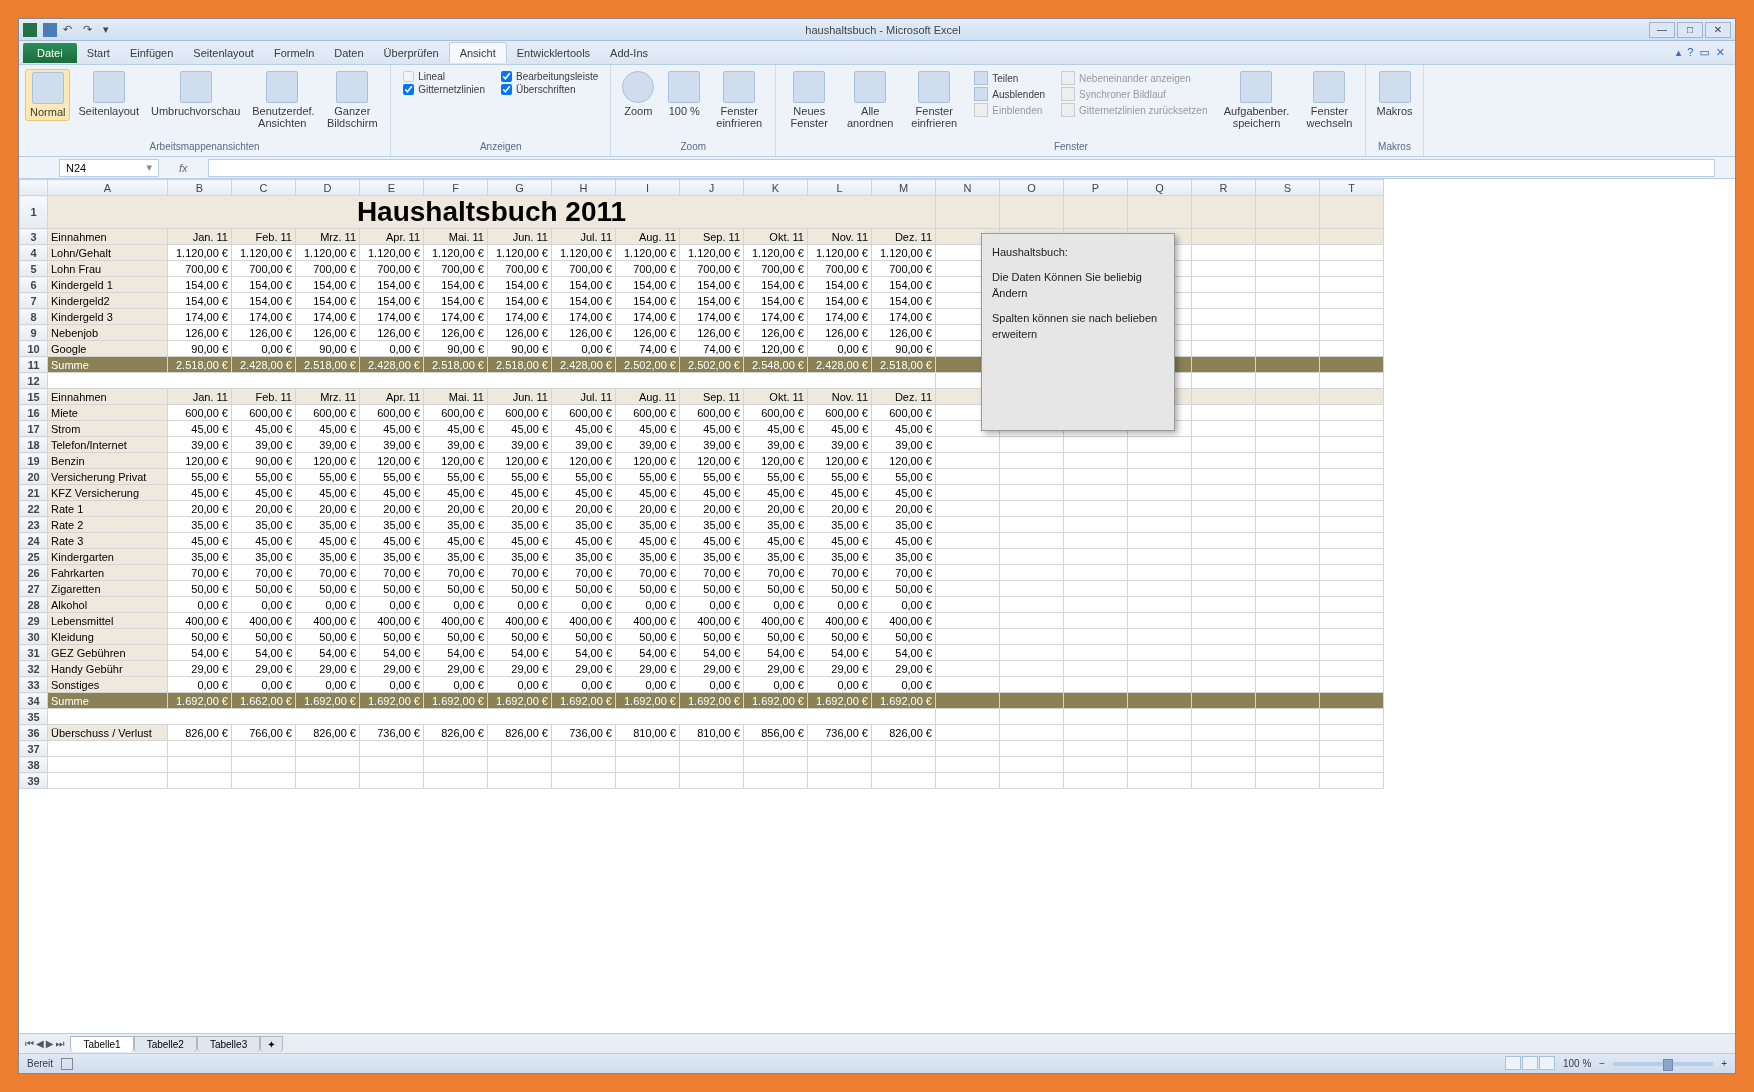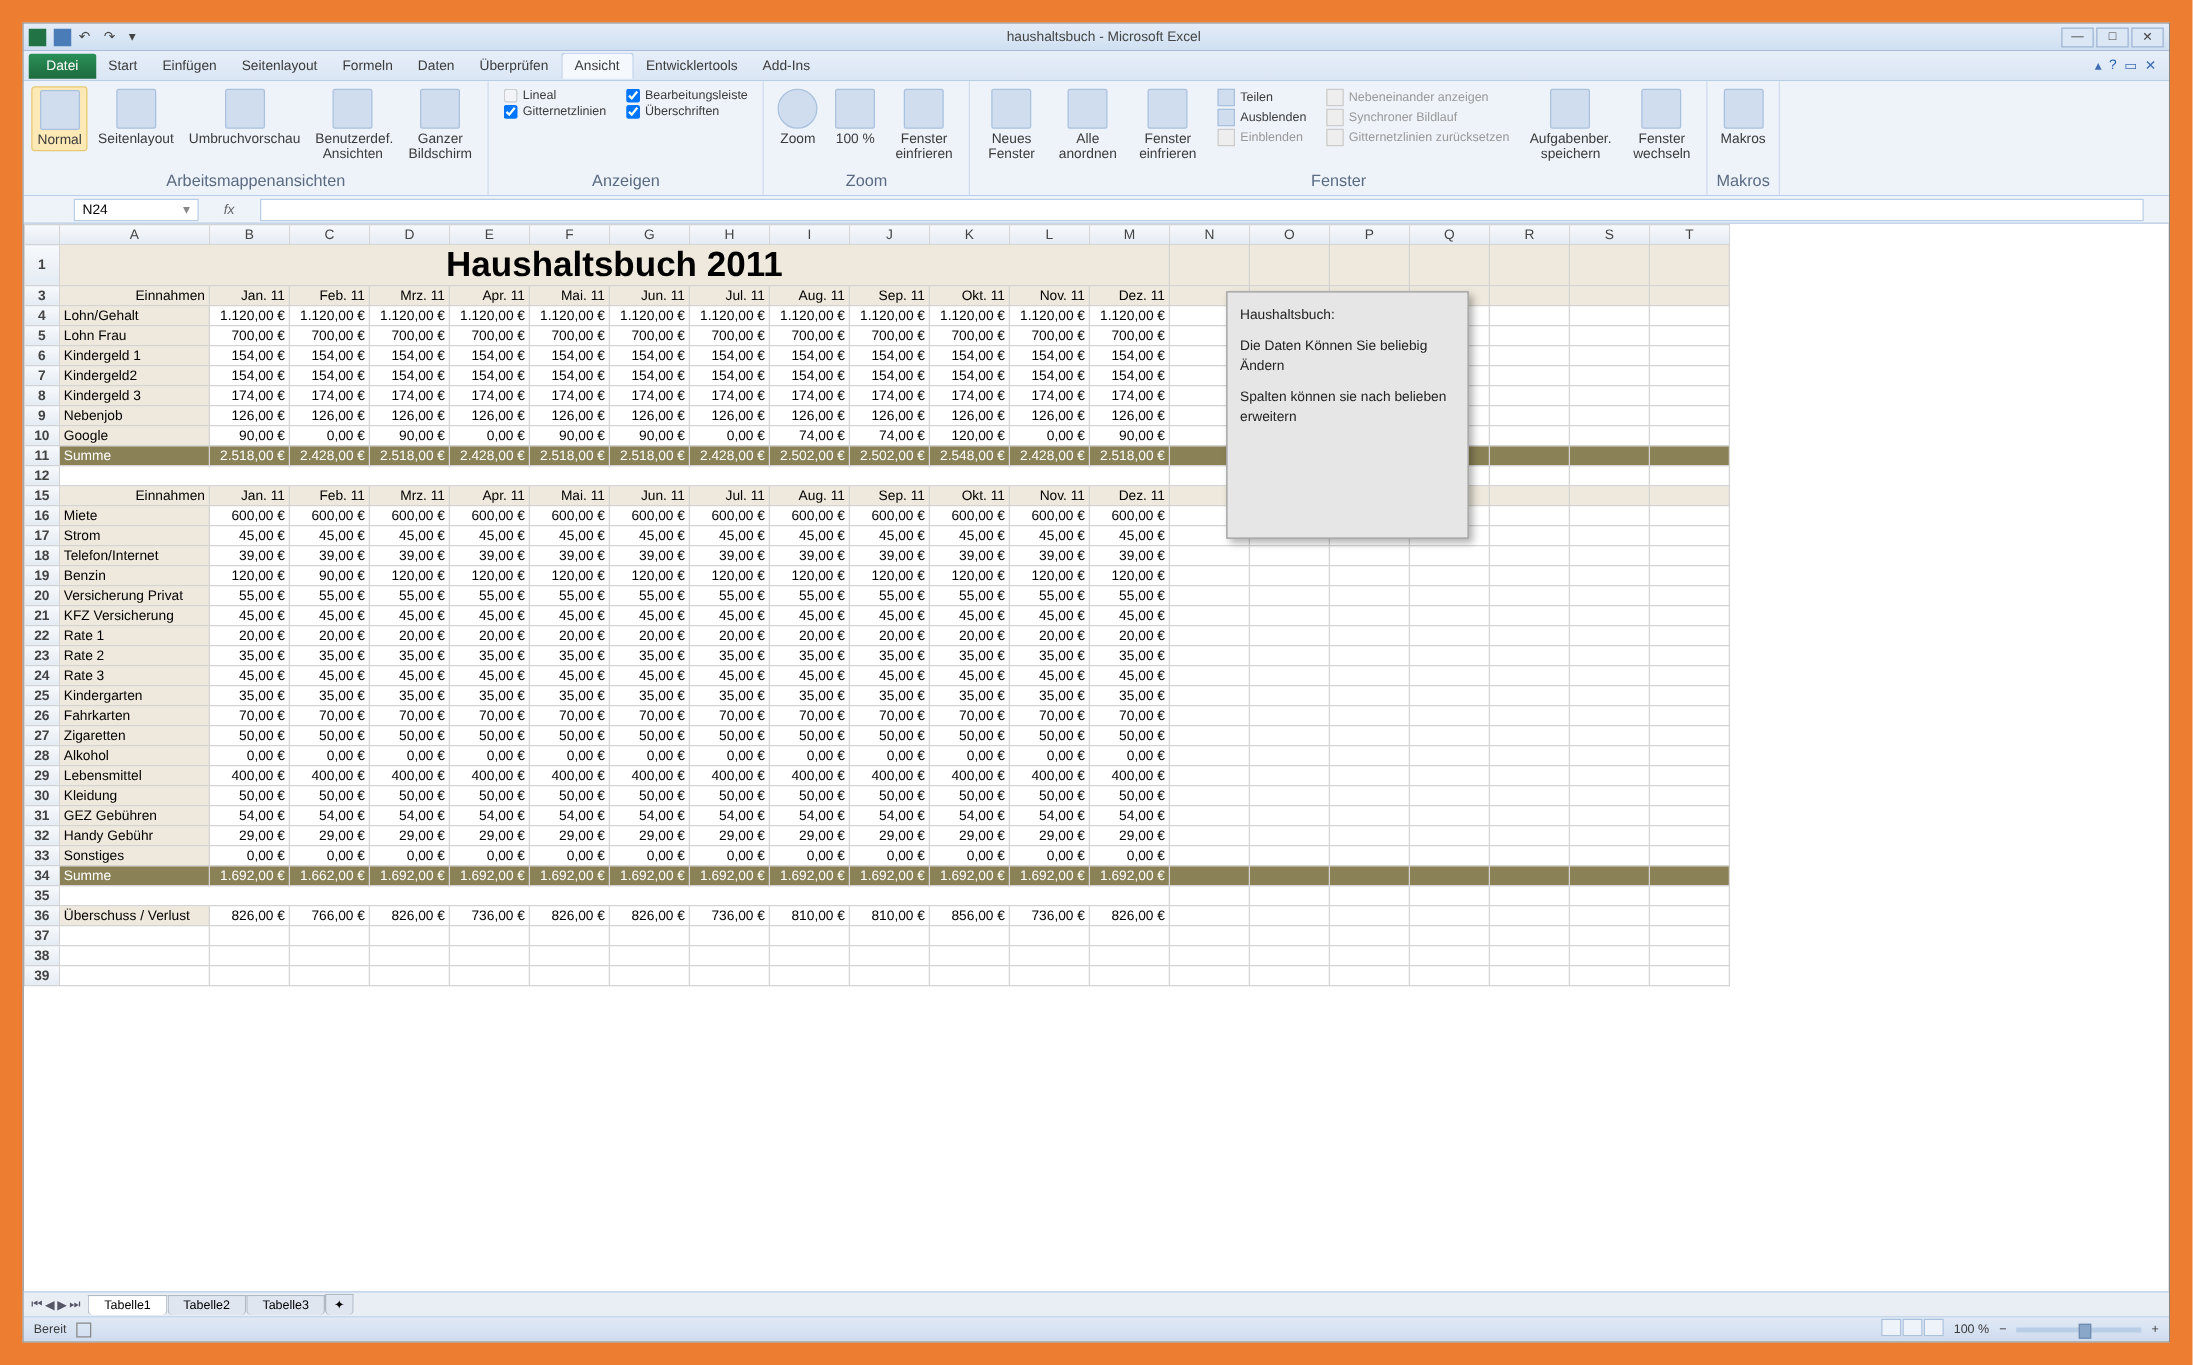--- a/index.html
+++ b/index.html
@@ -12,39 +12,39 @@
 .qat{display:flex;gap:6px;align-items:center}
 .qat span{width:14px;height:14px;display:inline-block}
 .ribbon-tabs{background:linear-gradient(#e6eef9,#dbe6f4);height:24px;display:flex;align-items:center;padding:0 4px;font-size:11px;border-bottom:1px solid #b8cde6}
 .ribbon-tabs .tab{padding:4px 10px;cursor:pointer;color:#3b3b3b}
 .ribbon-tabs .tab.file{background:#217346;color:#fff;border-radius:2px 2px 0 0;padding:4px 14px;background:linear-gradient(#2a8f57,#1d6b3e)}
 .ribbon-tabs .tab.active{background:#f5f9fe;border:1px solid #b8cde6;border-bottom:none;border-radius:3px 3px 0 0}
 .ribbon-tabs .help{margin-left:auto;display:flex;gap:6px;color:#3e6db5;padding-right:6px}
 .ribbon-body{background:#eef3fa;height:92px;border-bottom:1px solid #b8cde6;display:flex;font-size:11px;color:#3b3b3b}
 .rgroup{border-right:1px solid #cfdced;padding:2px 6px;display:flex;flex-direction:column;justify-content:space-between}
 .rgroup .items{display:flex;gap:4px;flex:1;align-items:flex-start;padding-top:2px}
-.rgroup .glabel{text-align:center;font-size:13px;color:#5a6b82;padding-bottom:2px}
+.rgroup .glabel{text-align:center;font-size:10px;color:#5a6b82;padding-bottom:2px}
 .rbtn{display:flex;flex-direction:column;align-items:center;gap:2px;padding:2px 4px;cursor:pointer;text-align:center;min-width:42px}
 .rbtn .ico{width:32px;height:32px;background:#d0ddee;border:1px solid #aac1dd;border-radius:2px}
 .rbtn.sel{background:#fce9b6;border:1px solid #e7c971;border-radius:3px}
 .chk-col{display:flex;flex-direction:column;gap:2px;padding:2px 6px;font-size:10px}
 .chk-col label{display:flex;gap:4px;align-items:center;white-space:nowrap}
 .chk-col input{width:11px;height:11px}
 .fxbar{background:#eef3fa;height:22px;border-bottom:1px solid #b8cde6;display:flex;align-items:center;font-size:11px}
 .namebox{width:100px;border:1px solid #b8cde6;background:#fff;height:18px;margin-left:40px;padding:0 6px;display:flex;align-items:center}
 .fxbar .fx{margin:0 20px;font-style:italic;color:#666}
 .fxinput{flex:1;background:#fff;border:1px solid #b8cde6;height:18px;margin-right:20px}
 .sheet-area{flex:1;display:flex;overflow:hidden;position:relative}
 .grid{flex:1;overflow:auto;position:relative}
 table.sg{border-collapse:collapse;font-size:11px;color:#000}
 table.sg th,table.sg td{border:1px solid #d4d4d4;height:16px;padding:0 3px;white-space:nowrap}
 table.sg thead th{background:linear-gradient(#f7f9fc,#e4ebf3);font-weight:normal;color:#444;text-align:center;position:sticky;top:0}
 table.sg .rh{background:linear-gradient(#f7f9fc,#e4ebf3);text-align:center;width:28px;color:#444;position:sticky;left:0}
 .hdr-row td{background:#efe9dd;font-weight:normal;text-align:right}
-.hdr-row td.lbl{text-align:right}
+.hdr-row td.lbl{text-align:left}
 .sum-row td{background:#8a8256;color:#fff;text-align:right;font-weight:normal}
 .sum-row td.lbl{text-align:left}
 .data-row td{text-align:right;background:#fff}
 .data-row td.lbl{text-align:left;background:#efe9dd}
 .title-row td{background:#efe9dd;text-align:center;font-size:28px;font-weight:bold;height:28px}
 .blank-row td{background:#fff}
 .over-row td{text-align:right;background:#fff}
 .over-row td.lbl{text-align:left;background:#efe9dd}
 .data-row td,.sum-row td,.hdr-row td,.over-row td{border:1px solid #000}
 .notebox{position:absolute;left:962px;top:54px;width:194px;height:198px;background:#e6e6e6;border:1px solid #999;box-shadow:3px 3px 6px rgba(0,0,0,.3);padding:10px;font-size:11px;color:#222;line-height:1.5}

